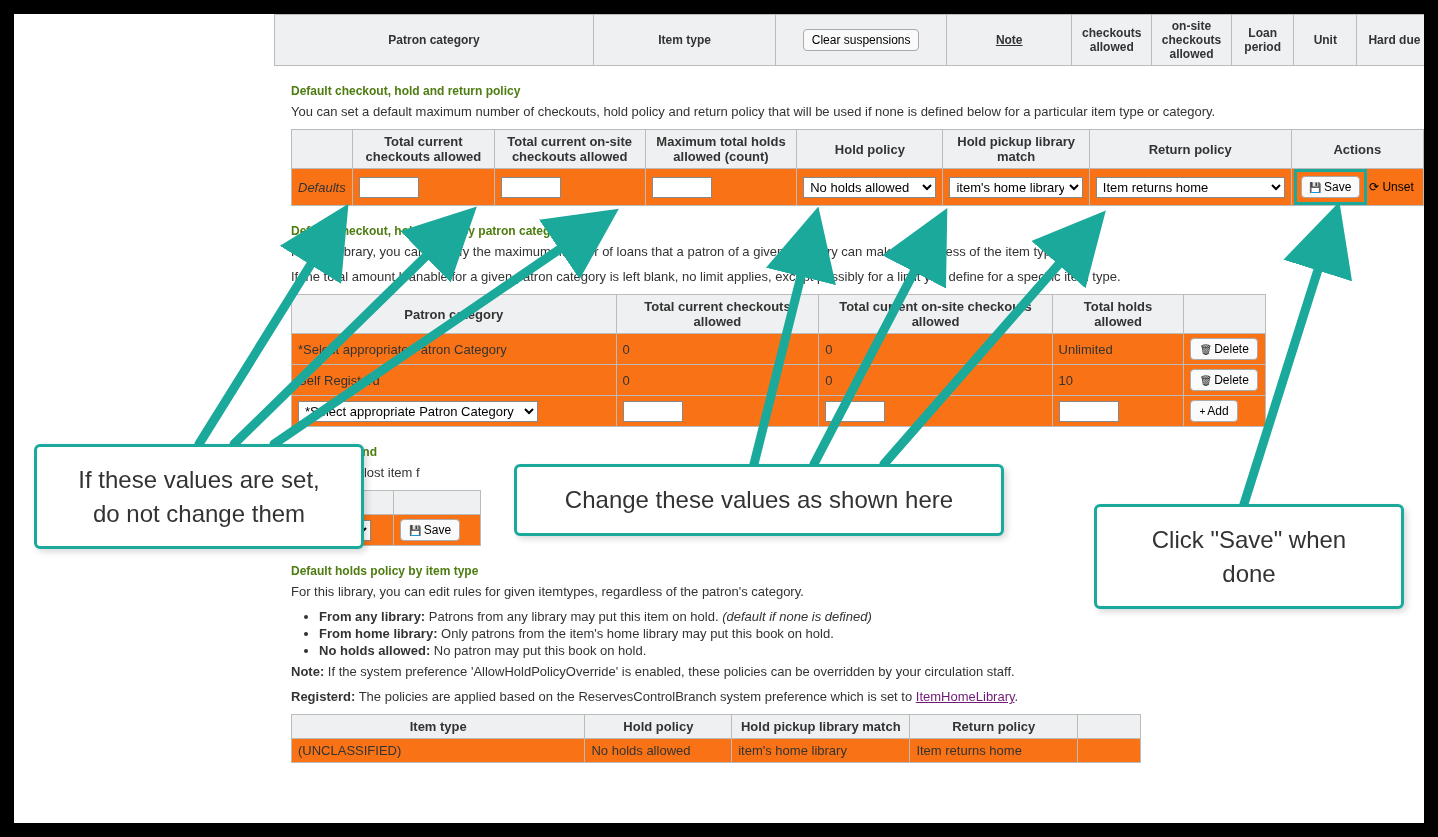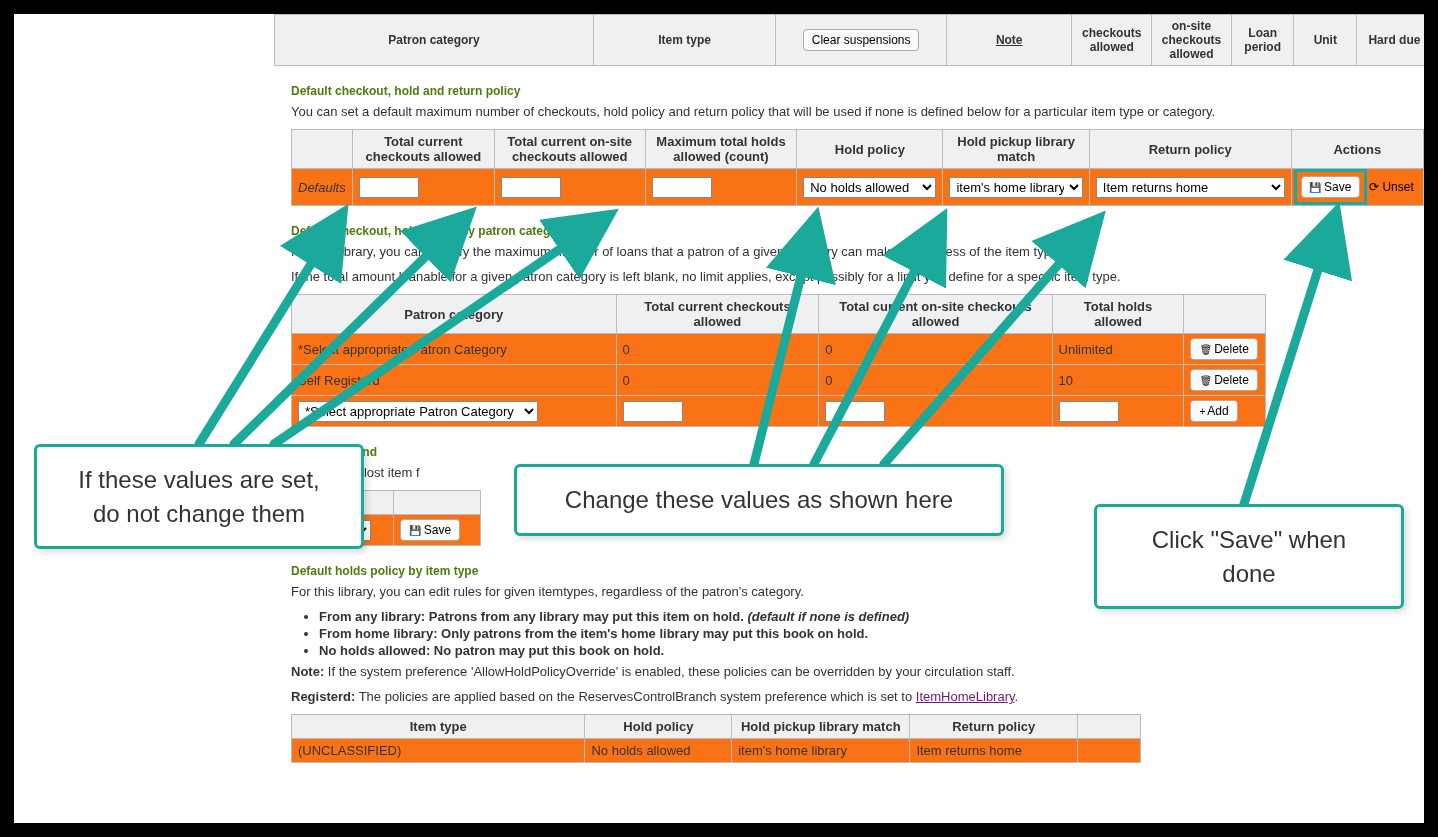--- a/index.html
+++ b/index.html
@@ -76,21 +76,21 @@
     background: #fff;
   }
   select {
     border: 1px solid #888;
     padding: 1px 2px;
     font-size: 13px;
     background: #fff;
     width: 100%;
   }
   em { font-style: italic; }
-  ul { margin: 6px 0 6px 0; padding-left: 28px; font-weight: bold; }
+  ul { margin: 6px 0 6px 0; padding-left: 28px; }
   li { margin: 2px 0; }
   a.link { color: #701a75; text-decoration: underline; cursor: pointer; }
   
   
   .save-highlight {
     outline: 3px solid #1aa99a;
     outline-offset: 1px;
   }
   
   

